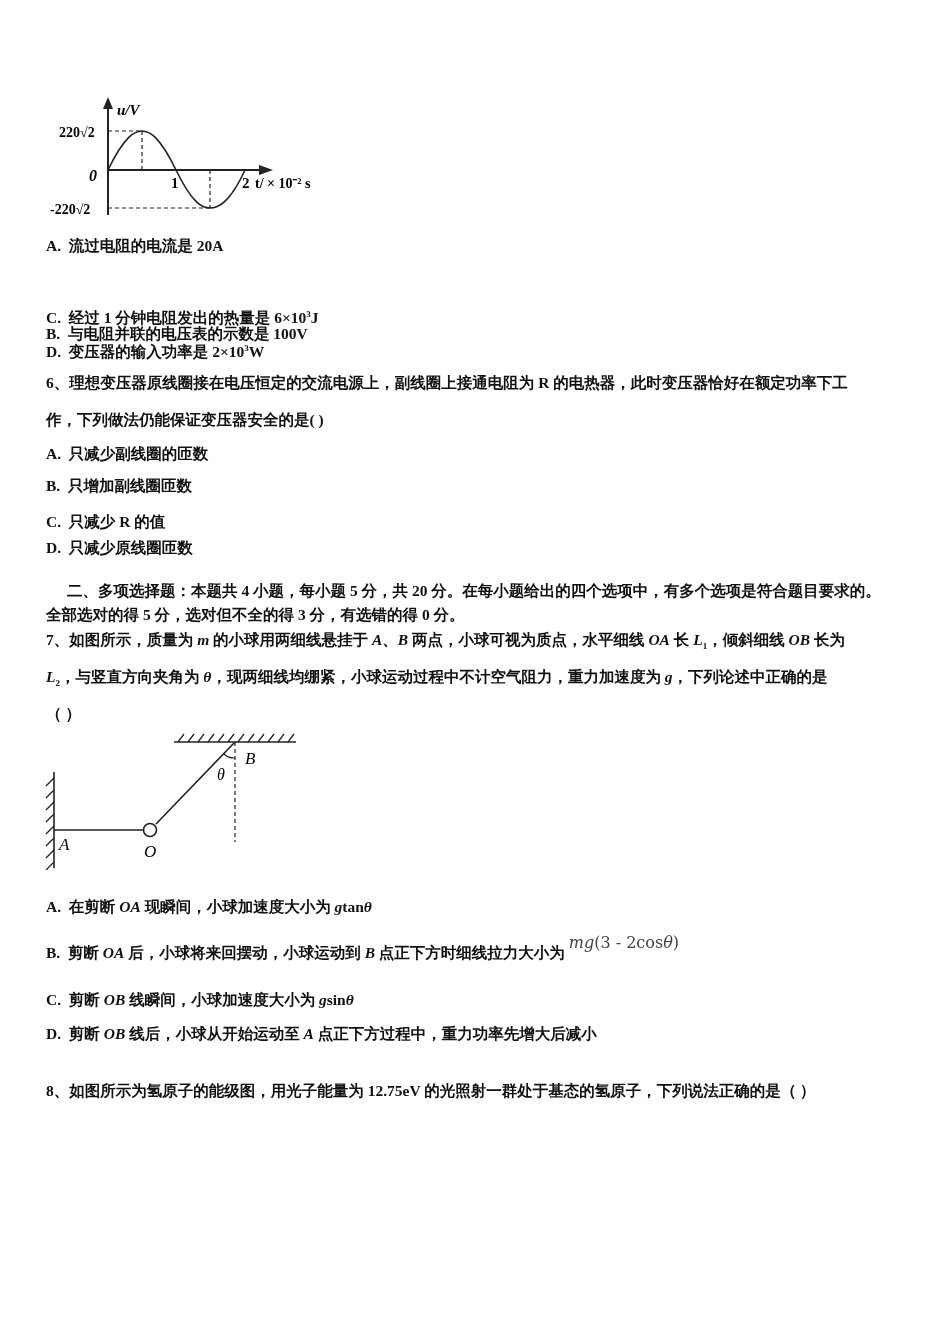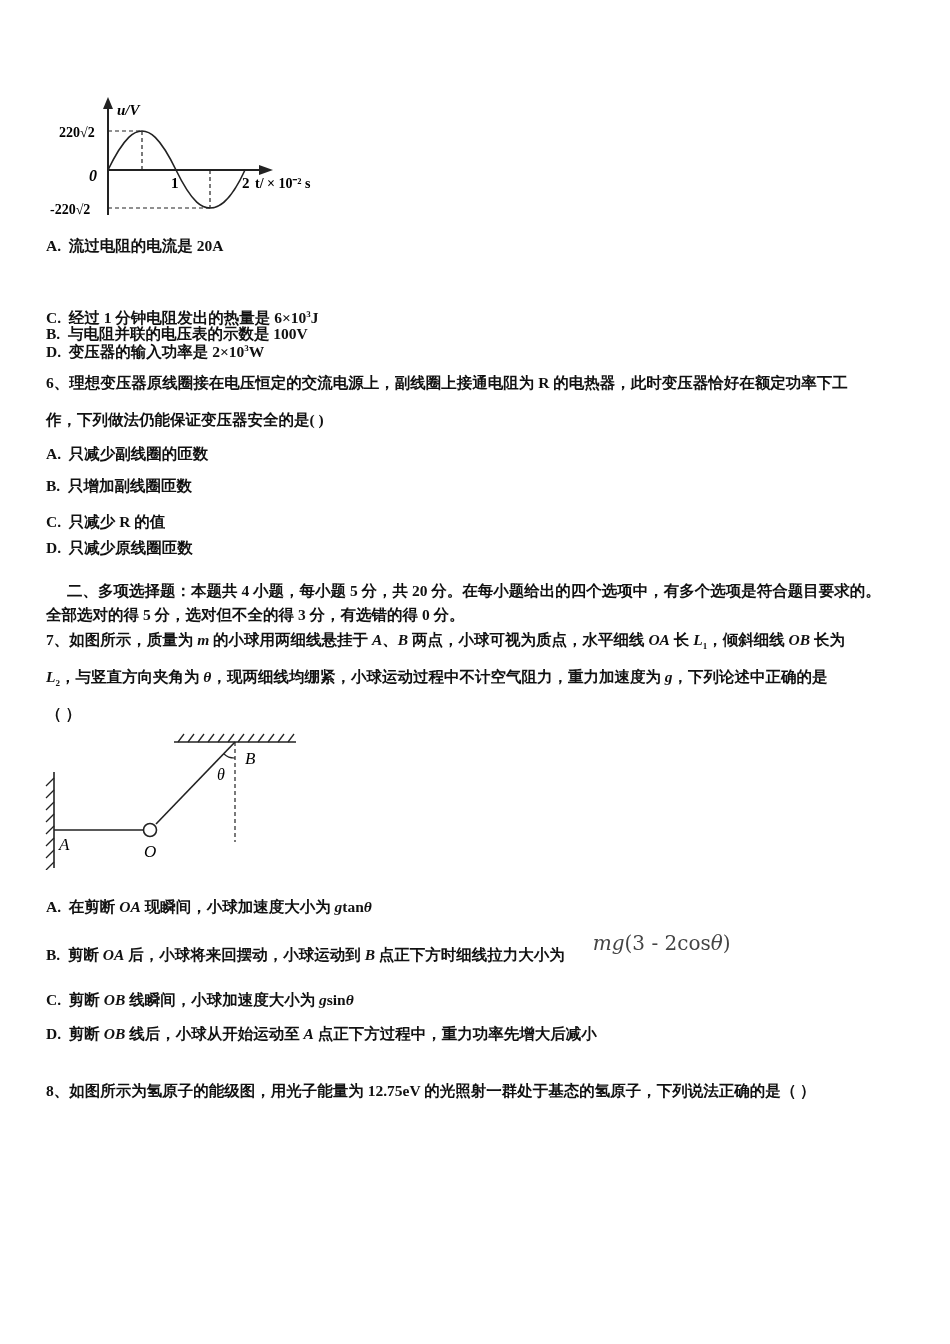--- a/index.html
+++ b/index.html
@@ -1,21 +1,21 @@
 <!DOCTYPE html>
 <html><head>
 <meta charset="utf-8">
 <style>
   html, body { margin: 0; padding: 0; background: #ffffff; }
   body { width: 950px; height: 1344px; position: relative; overflow: hidden;
          font-family: "Liberation Serif", "DejaVu Serif", serif; color: #111; }
   .line { position: absolute; left: 46px; font-size: 15.5px; line-height: 20px; white-space: nowrap; font-weight: bold; }
   .it { font-style: italic; }
   sub, sup { font-size: 9px; }
-  .formula { font-family: "DejaVu Serif", serif; font-weight: normal; font-style: italic; color: #444; font-size: 20px; position: relative; top: -10px; margin-left: 24px; }
+  .formula { font-family: "DejaVu Serif", serif; font-weight: normal; font-style: italic; color: #444; font-size: 16px; position: relative; top: -10px; }
   .formula .nb { font-style: normal; }
   svg text { font-family: "Liberation Serif", serif; }
 </style>
 </head>
 <body>
 
 <svg style="position:absolute;left:45px;top:95px;" width="300" height="130" viewBox="0 0 300 130">
 
   <line x1="63" y1="120" x2="63" y2="8" stroke="#222" stroke-width="2"></line>
   <polygon points="58,14 63,2 68,14" fill="#222"></polygon>

